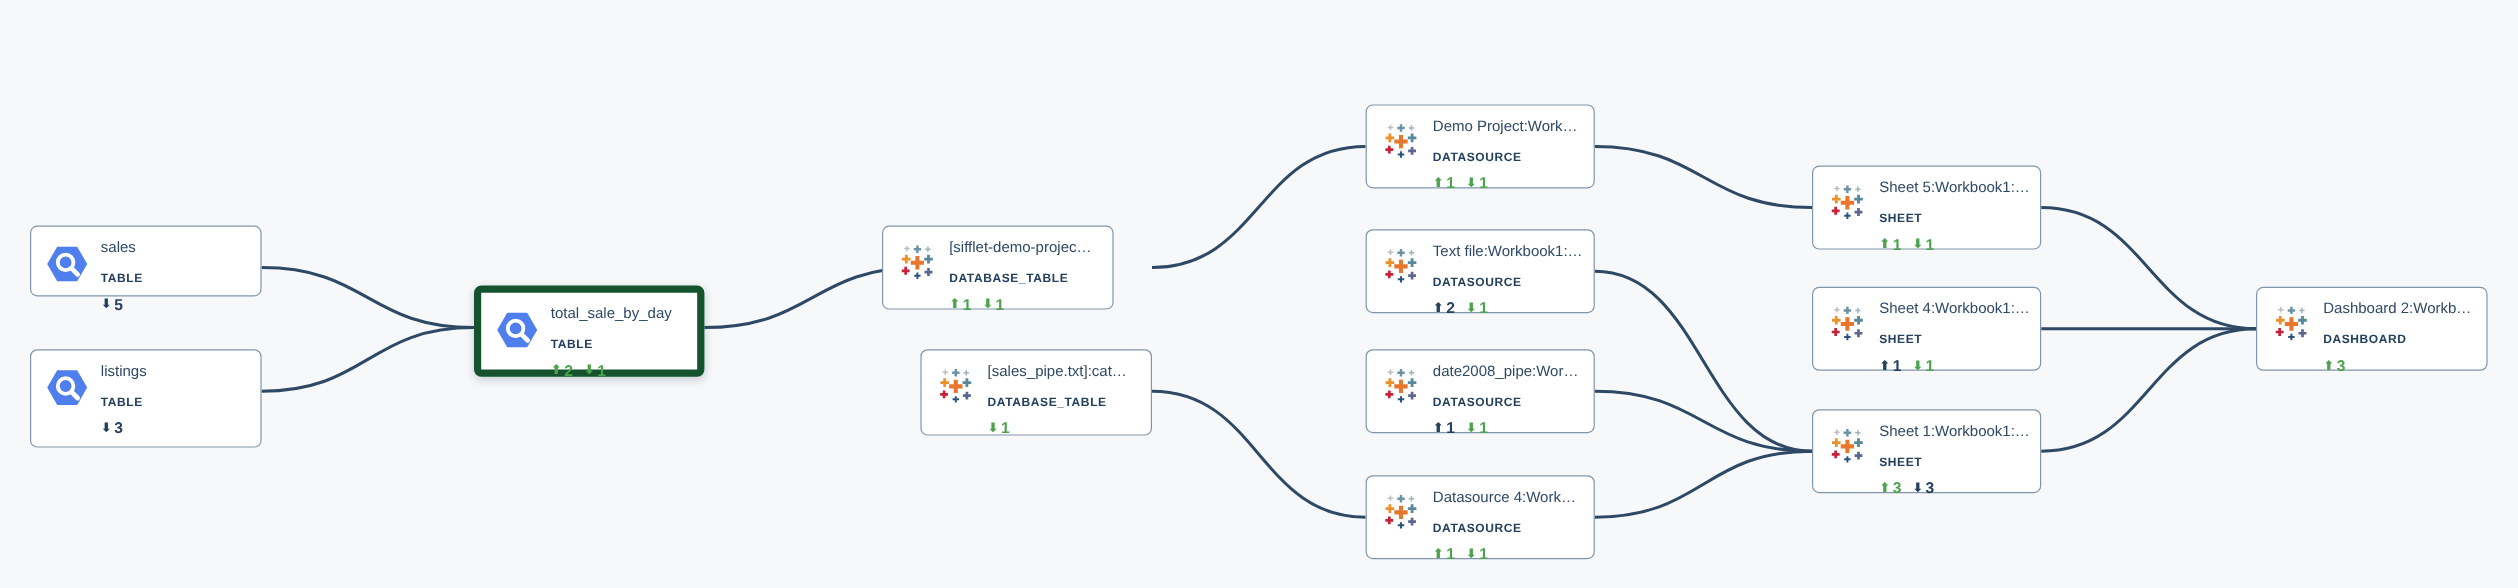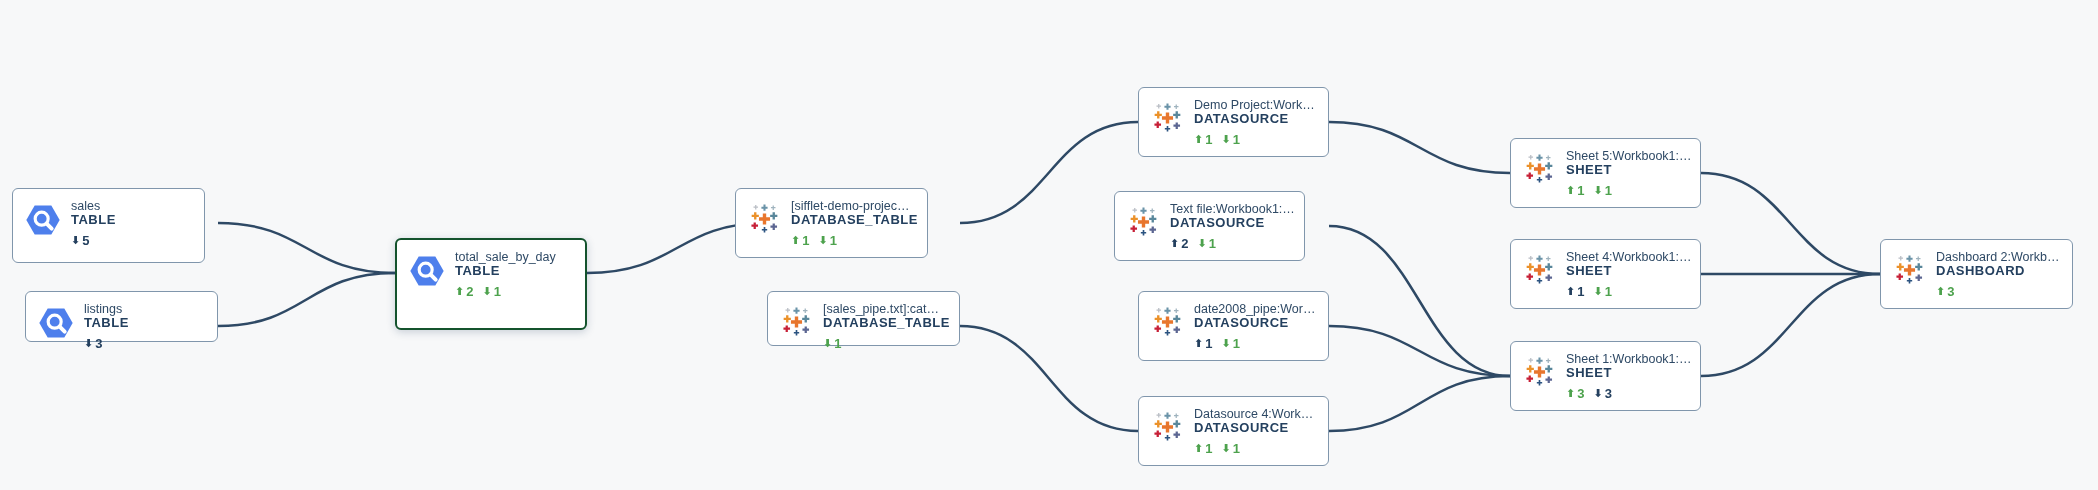--- a/index.html
+++ b/index.html
@@ -12,36 +12,36 @@
   svg.edges{position:absolute;left:0;top:0;z-index:1;}
   svg.edges path{fill:none;stroke:#2e4965;stroke-width:2.5px;}
   .node{
     position:absolute;z-index:2;box-sizing:border-box;
     width:193px;height:70px;
     background:#ffffff;border:1.5px solid #8096ac;border-radius:6px;
     display:flex;align-items:flex-start;
     padding:10px 8px 8px 10px;cursor:pointer;
   }
   .node.selected{
-    border:2px solid #14532d;
+    border:6px solid #14532d;
     box-shadow:0 2px 8px rgba(30,58,95,.22);
-    height:92px;
+    height:76px;
     justify-content:flex-end;
   }
   .icon{flex:0 0 auto;margin-right:8px;display:inline-block;line-height:0;}
   .icon.bq svg{width:40px;height:40px;margin-top:1px;}
   .icon.tab svg{width:37px;height:37px;margin-top:2px;}
   .nbody{flex:1 1 auto;min-width:0;display:flex;flex-direction:column;}
   .ntitle{
     font-size:12.5px;color:#2e4965;font-weight:500;line-height:15px;
     white-space:nowrap;overflow:hidden;text-overflow:ellipsis;
   }
   .ntype{
-    font-size:13px;font-weight:700;letter-spacing:.5px;color:#24405f;
-    line-height:10px;margin-top:1px;
+    font-size:10px;font-weight:700;letter-spacing:.5px;color:#24405f;
+    line-height:10px;margin-top:14px;
   }
   .nmetrics{margin-top:9px;display:flex;align-items:center;gap:9px;
     font-size:13px;font-weight:700;line-height:14px;}
   .metric{display:inline-flex;align-items:center;gap:2px;}
   .metric .arr{font-family:"DejaVu Sans", sans-serif;font-size:11px;}
   .metric.green{color:#4da24d;}
   .metric.navy{color:#24405f;}
   .defs{position:absolute;width:0;height:0;overflow:hidden;}
 </style>
 </head>
@@ -78,37 +78,37 @@
     <path d="M960 326 C1049 326 1049 431 1138 431"></path>
     <path d="M1329 122 C1419 122 1420 173 1510 173"></path>
     <path d="M1329 226 C1419 226 1420 376 1510 376"></path>
     <path d="M1329 326 C1419 326 1420 376 1510 376"></path>
     <path d="M1329 431 C1419 431 1420 376 1510 376"></path>
     <path d="M1701 173 C1790 173 1791 274 1880 274"></path>
     <path d="M1701 274 L1880 274"></path>
     <path d="M1701 376 C1790 376 1791 274 1880 274"></path>
   </svg>
 
-  <div class="node" style="left:12px;top:188px;height:75px">
+  <div class="node" style="left:25px;top:188px;height:59px">
     <span class="icon bq"><svg>
           <use href="#bq"></use>
         </svg></span>
     <div class="nbody">
       <div class="ntitle">sales</div>
       <div class="ntype">TABLE</div>
       <div class="nmetrics">
         <span class="metric navy">
             <span class="arr">⬇</span>
             <span>5</span>
           </span>
       </div>
     </div>
   </div>
 
-  <div class="node" style="left:25px;top:291px;height:51px">
+  <div class="node" style="left:25px;top:291px;height:82px">
     <span class="icon bq"><svg>
           <use href="#bq"></use>
         </svg></span>
     <div class="nbody">
       <div class="ntitle">listings</div>
       <div class="ntype">TABLE</div>
       <div class="nmetrics">
         <span class="metric navy">
             <span class="arr">⬇</span>
             <span>3</span>
@@ -150,21 +150,21 @@
             <span>1</span>
           </span>
         <span class="metric green">
             <span class="arr">⬇</span>
             <span>1</span>
           </span>
       </div>
     </div>
   </div>
 
-  <div class="node" style="left:767px;top:291px;height:55px">
+  <div class="node" style="left:767px;top:291px;height:72px">
     <span class="icon tab"><svg>
           <use href="#tab"></use>
         </svg></span>
     <div class="nbody">
       <div class="ntitle">[sales_pipe.txt]:cat…</div>
       <div class="ntype">DATABASE_TABLE</div>
       <div class="nmetrics">
         <span class="metric green">
             <span class="arr">⬇</span>
             <span>1</span>
@@ -186,21 +186,21 @@
             <span>1</span>
           </span>
         <span class="metric green">
             <span class="arr">⬇</span>
             <span>1</span>
           </span>
       </div>
     </div>
   </div>
 
-  <div class="node" style="left:1114px;top:191px;width:191px">
+  <div class="node" style="left:1138px;top:191px;width:191px">
     <span class="icon tab"><svg>
           <use href="#tab"></use>
         </svg></span>
     <div class="nbody">
       <div class="ntitle">Text file:Workbook1:…</div>
       <div class="ntype">DATASOURCE</div>
       <div class="nmetrics">
         <span class="metric navy">
             <span class="arr">⬆</span>
             <span>2</span>

